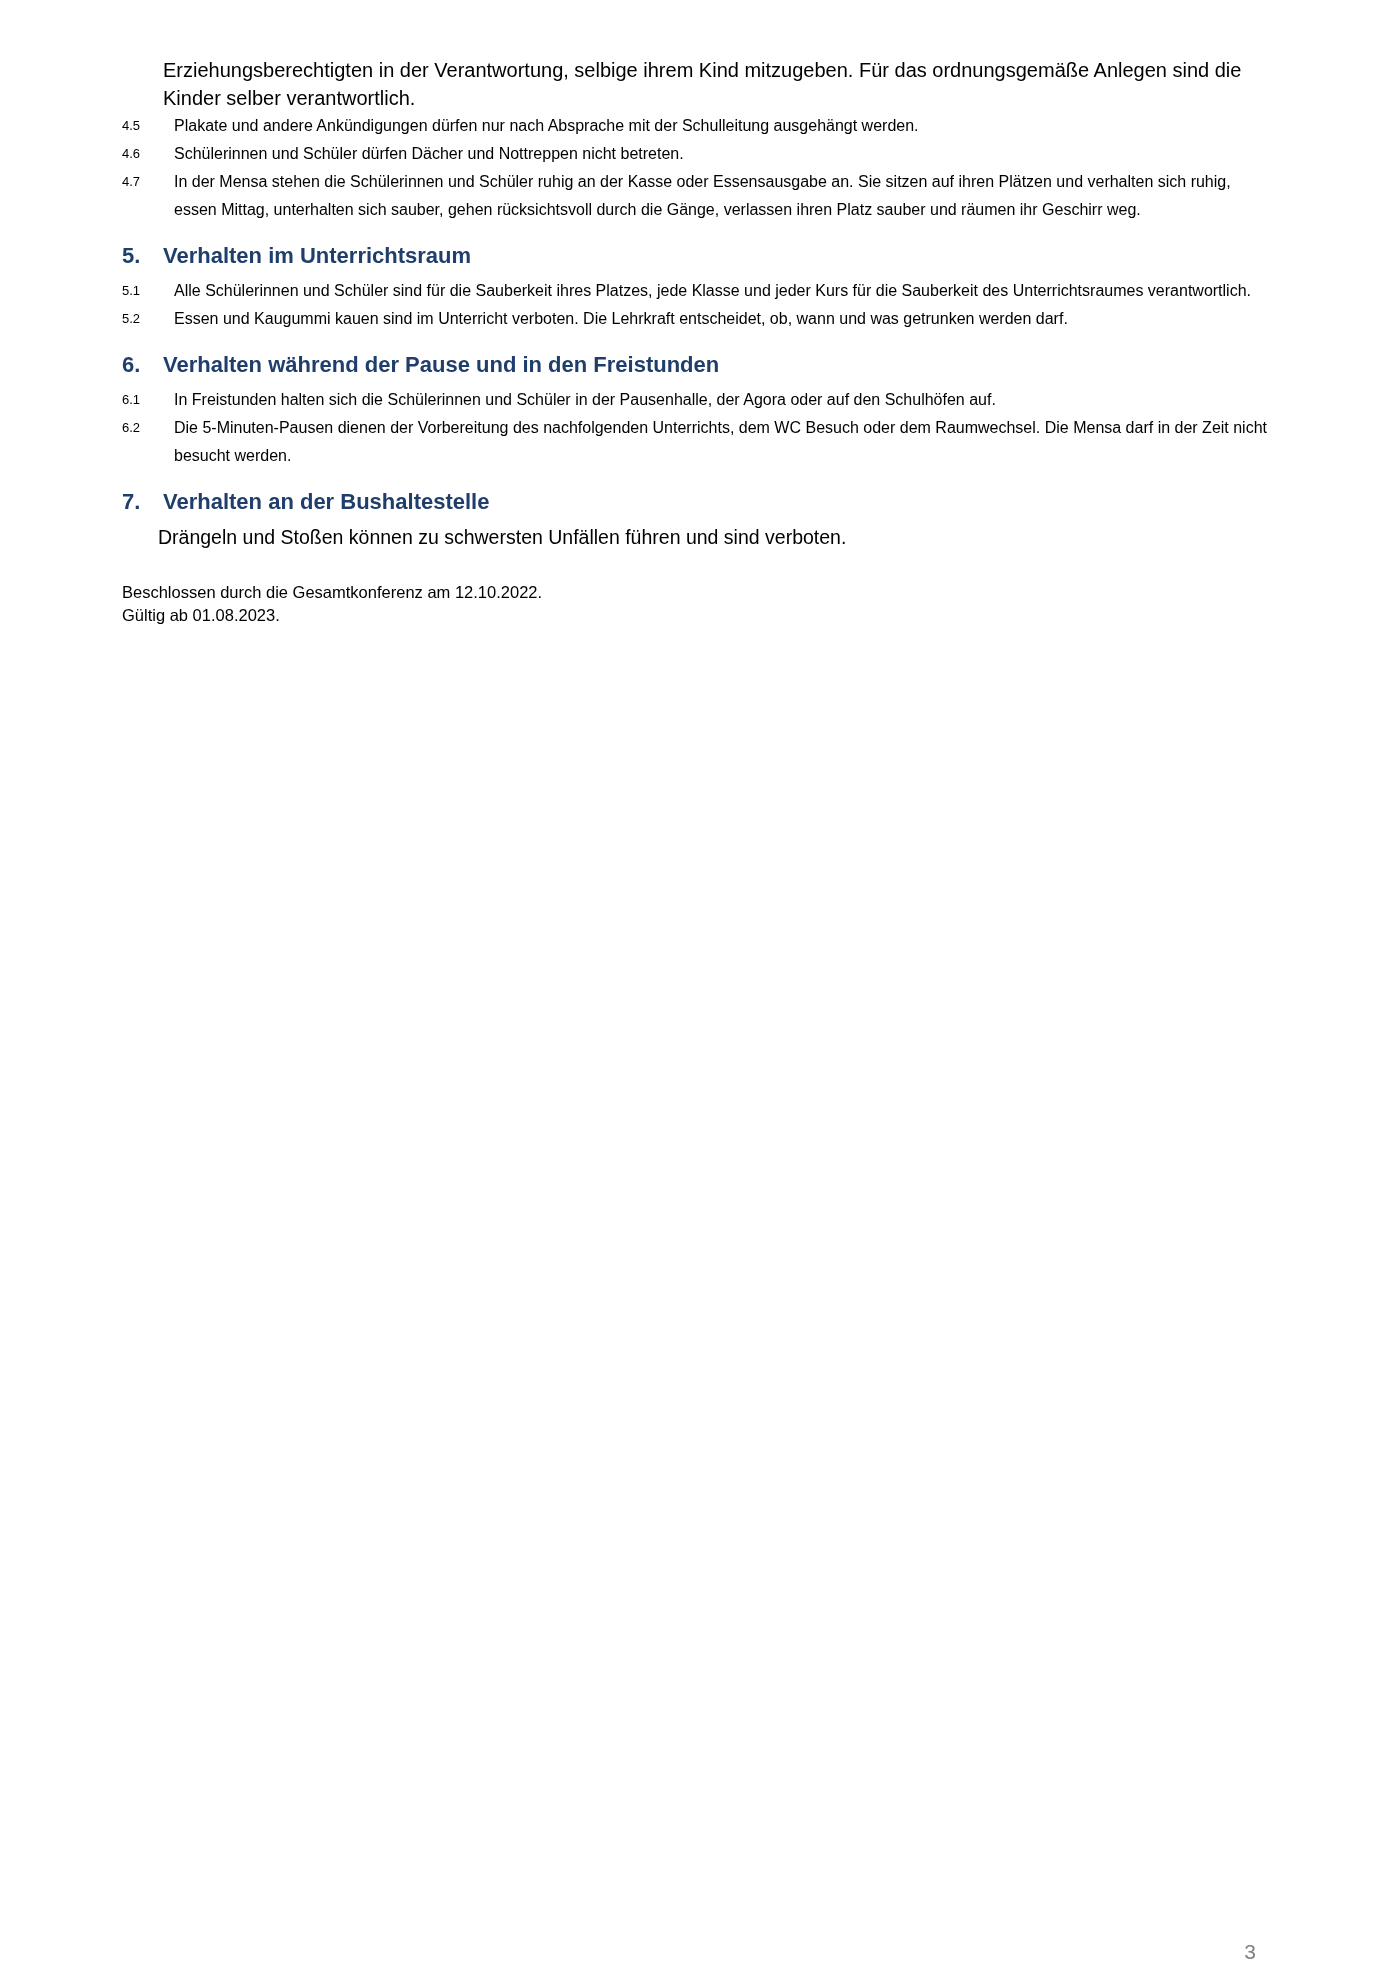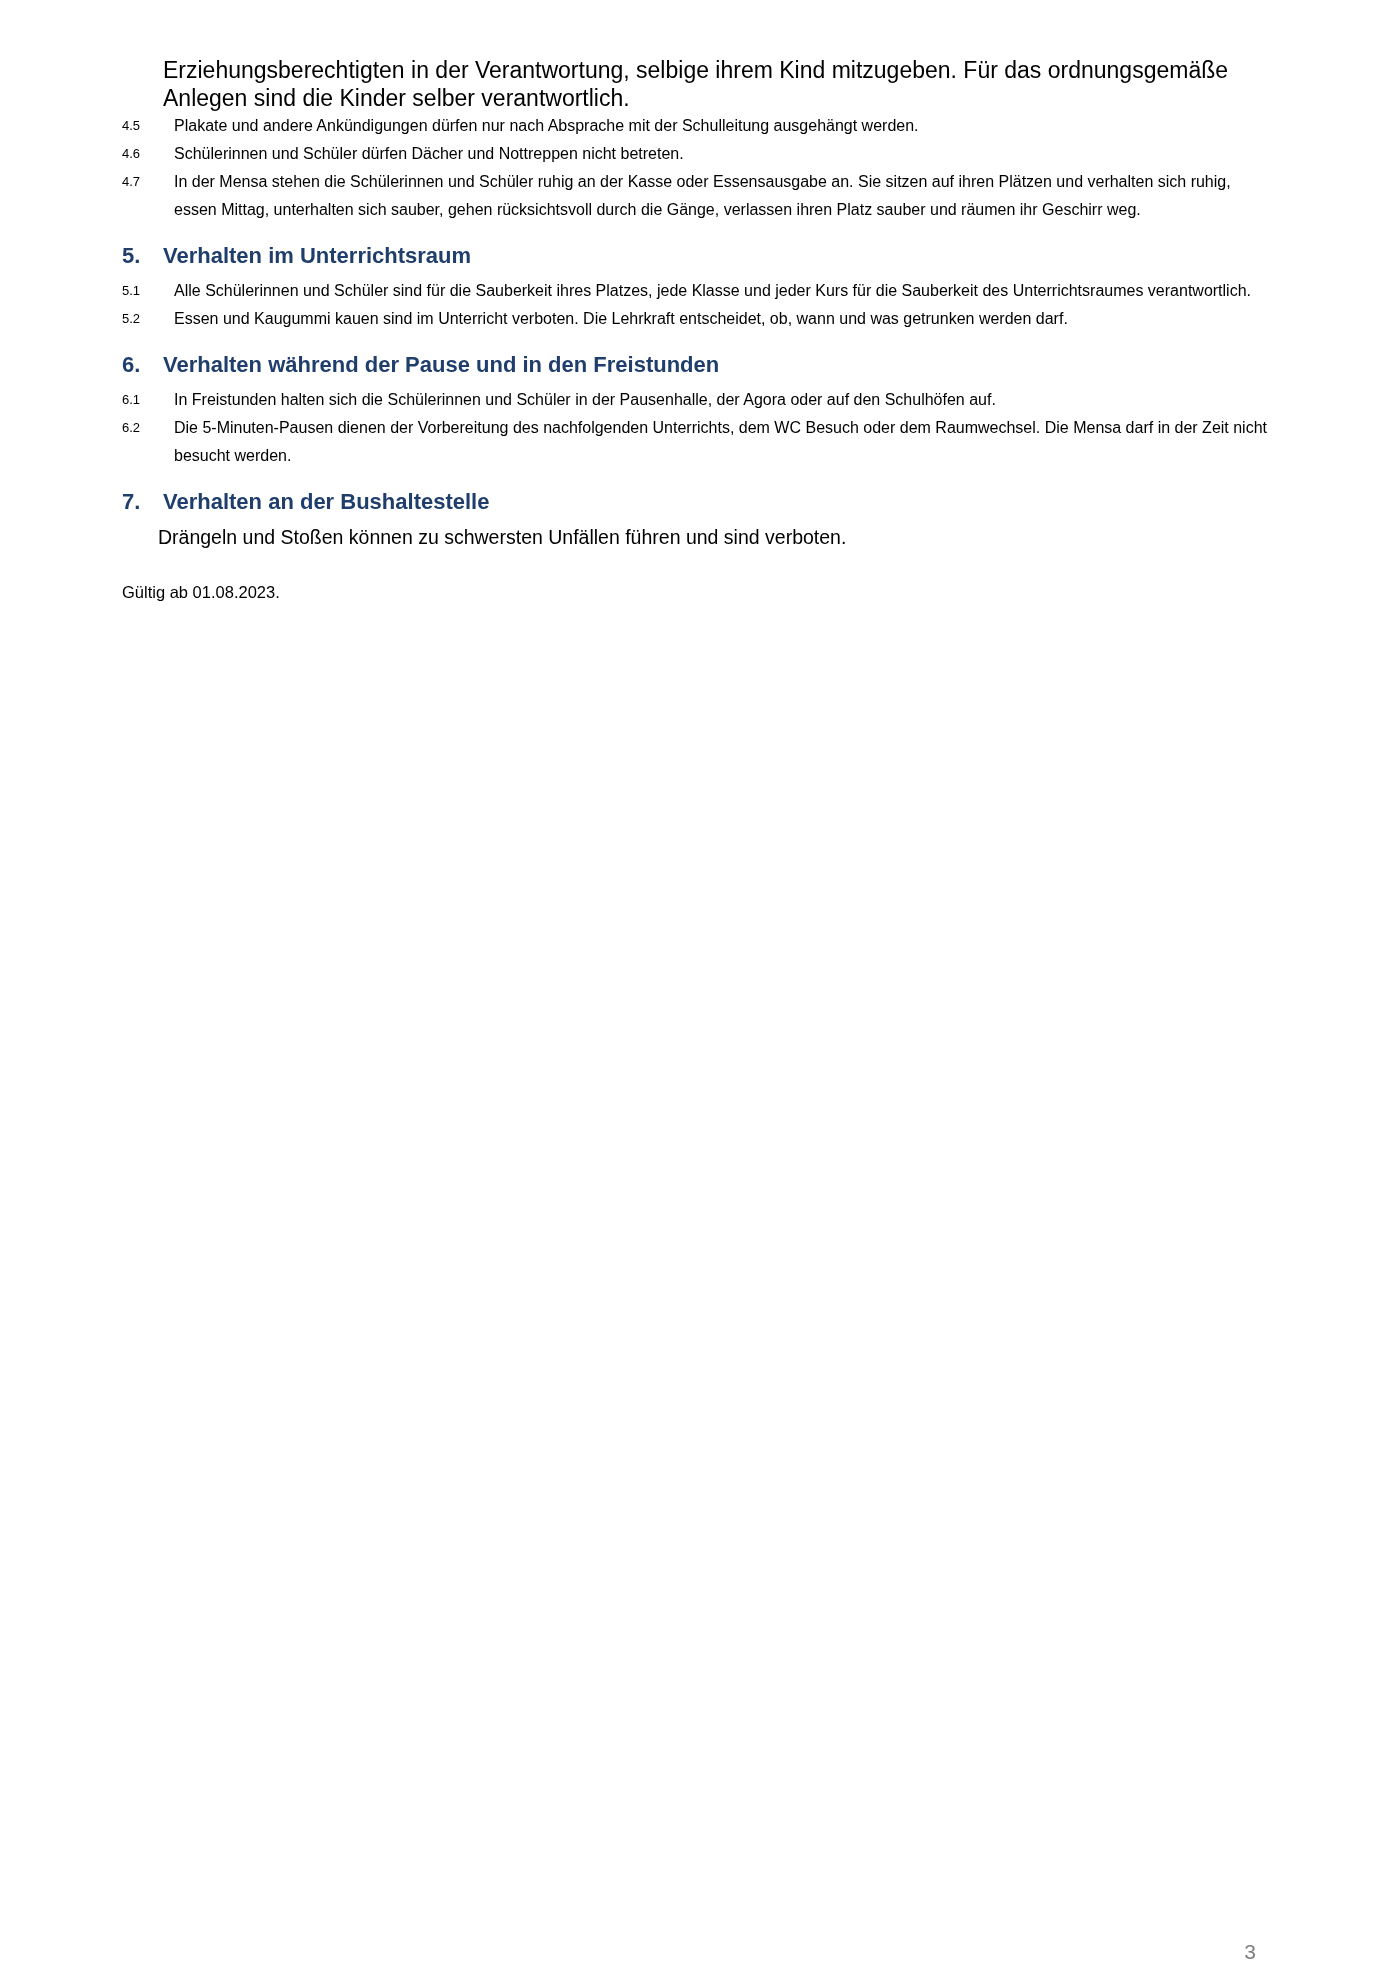--- a/index.html
+++ b/index.html
@@ -33,21 +33,21 @@
   }
   .li .txt{
     flex:1 1 auto;
     font-size:16px;
     line-height:28px;
     margin-left:11px;
   }
   
   .cont{
     margin-left:41px;
-    font-size:23px;
+    font-size:20px;
     line-height:28px;
   }
   
   .heading{
     display:flex;
     align-items:flex-start;
     color:var(--heading-color);
     font-weight:bold;
     margin-top:17px;
     margin-bottom:7px;
@@ -128,18 +128,19 @@
     <span class="txt">Die 5-Minuten-Pausen dienen der Vorbereitung des nachfolgenden Unterrichts, dem WC Besuch oder dem Raumwechsel. Die Mensa darf in der Zeit nicht besucht werden.</span>
   </div>
 
   <div class="heading">
     <span class="num">7.</span>
     <span class="txt">Verhalten an der Bushaltestelle</span>
   </div>
   <p class="para">Drängeln und Stoßen können zu schwersten Unfällen führen und sind verboten.</p>
 
   <div class="footer-notes">
+    <div>Beschlossen durch die Gesamtkonferenz am 12.10.2022.</div>
     <div>Gültig ab 01.08.2023.</div>
   </div>
 
 </div>
 
 <div class="page-number">3</div>
 
 </body></html>

